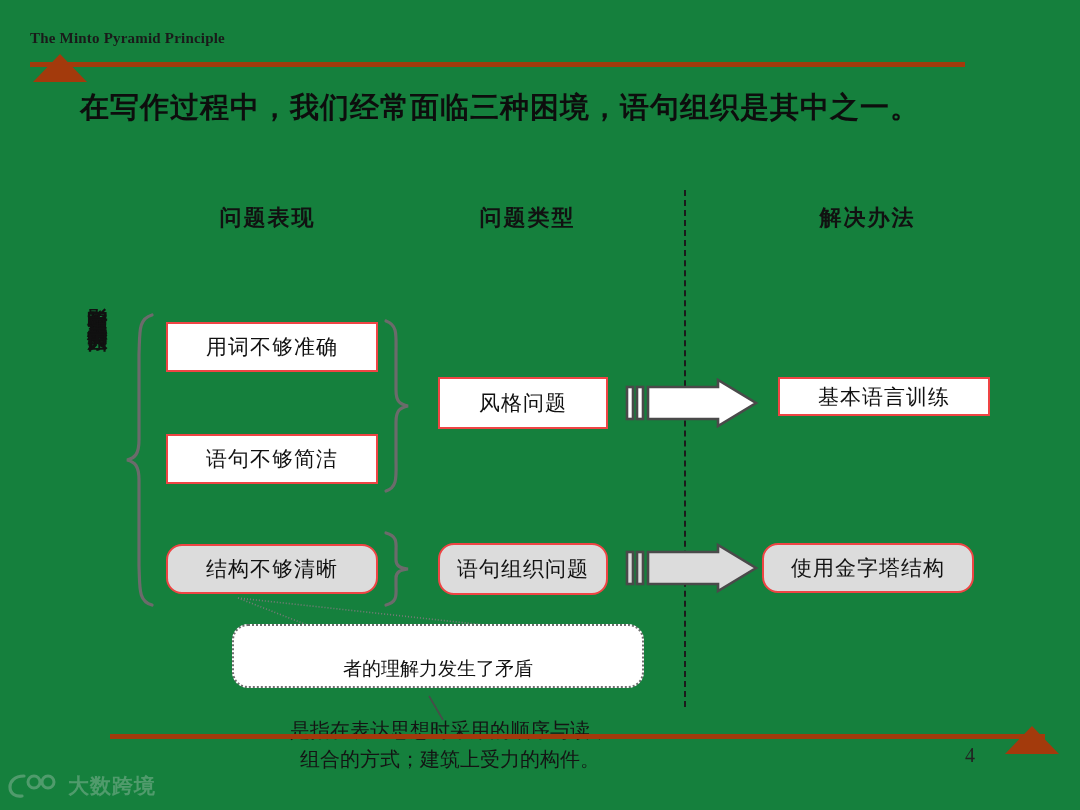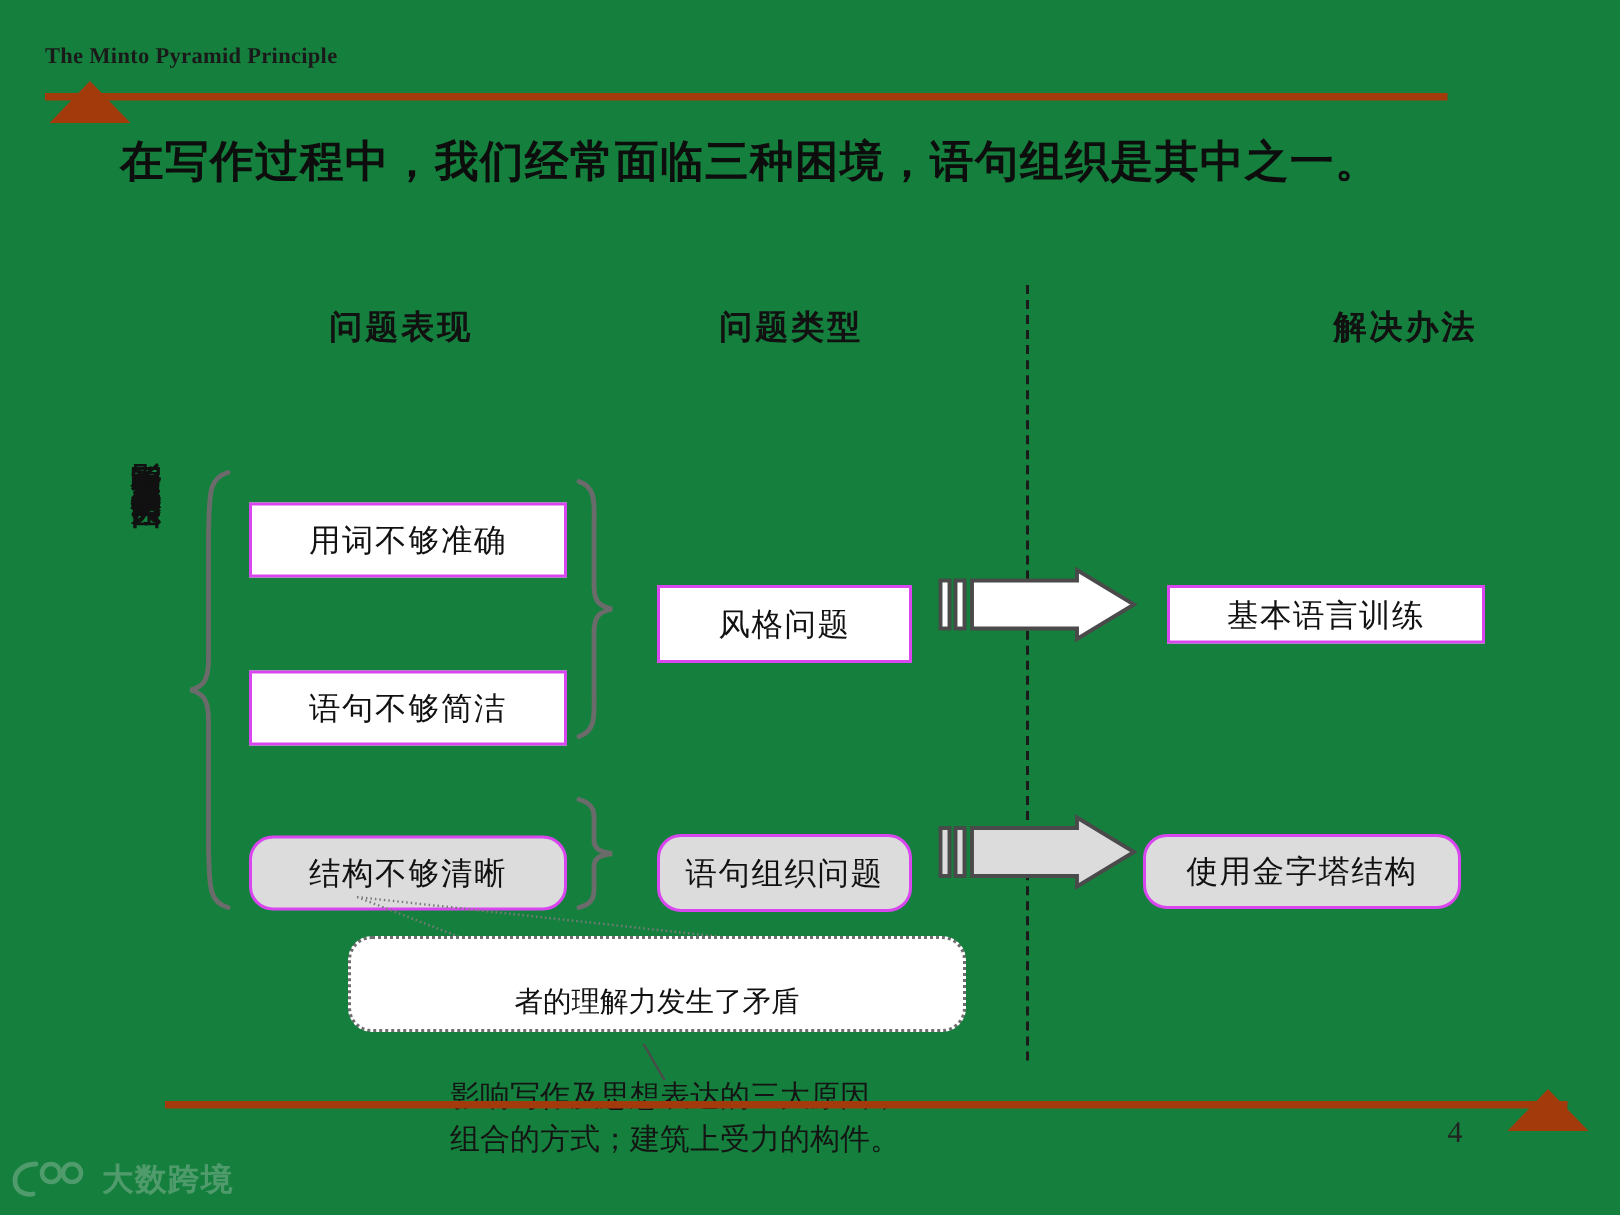--- a/index.html
+++ b/index.html
@@ -76,21 +76,21 @@
     font-family: "DejaVu Sans", sans-serif;
     font-weight: bold;
     font-size: 22px;
     color: #111111;
     letter-spacing: 2px;
     text-align: center;
     white-space: nowrap;
   }
   .col-head.c1 { left: 150px; top: 203px; width: 235px; }
   .col-head.c2 { left: 410px; top: 203px; width: 235px; }
-  .col-head.c3 { left: 750px; top: 203px; width: 235px; text-align: right; }
+  .col-head.c3 { left: 750px; top: 203px; width: 235px; }
 
   
   .side-caption {
     position: absolute;
     left: 74px;
     top: 292px;
     width: 34px;
     font-family: "DejaVu Sans", sans-serif;
     font-size: 20px;
     font-weight: 600;
@@ -108,28 +108,27 @@
   .brace-mid   { left: 382px; top: 318px; }
   .brace-small { left: 382px; top: 530px; }
 
   
   .node {
     position: absolute;
     box-sizing: border-box;
     display: flex;
     align-items: center;
     justify-content: center;
-    border: 2px solid #d946ef;
+    border: 2px solid #ef4444;
     font-family: "DejaVu Sans", sans-serif;
     font-size: 21px;
     color: #111111;
     letter-spacing: 1px;
     background: #ffffff;
     white-space: nowrap;
-    margin-top: 13px;
   }
   .node.filled { background: #dcdcdc; border-radius: 16px; }
 
   .n-word   { left: 166px; top: 322px; width: 212px; height: 50px; }
   .n-sent   { left: 166px; top: 434px; width: 212px; height: 50px; }
   .n-struct { left: 166px; top: 544px; width: 212px; height: 50px; }
 
   .n-style  { left: 438px; top: 377px; width: 170px; height: 52px; }
   .n-org    { left: 438px; top: 543px; width: 170px; height: 52px; text-align: center; }
 
@@ -279,21 +278,21 @@
       <br>
       <span>者的理解力发生了矛盾</span>
     </span>
   </div>
 
   <svg class="def-leader" width="30" height="30" viewBox="0 0 30 30">
     <path d="M4 2 L18 26" fill="none" stroke="#4a4a4a" stroke-width="1.6"></path>
   </svg>
 
   <div class="bottom-def">
-    <span class="ln">影响写作及思想表达的三大原因，</span>
+    <span class="ln">是指在表达思想时采用的顺序与读，</span>
     <span class="ln">组合的方式；建筑上受力的构件。</span>
   </div>
 
   <div class="rule-bottom"></div>
   <div class="tri tri-right"></div>
 
   <div class="page-num">4</div>
 
   <div class="watermark">
     <svg width="52" height="26" viewBox="0 0 52 26">

